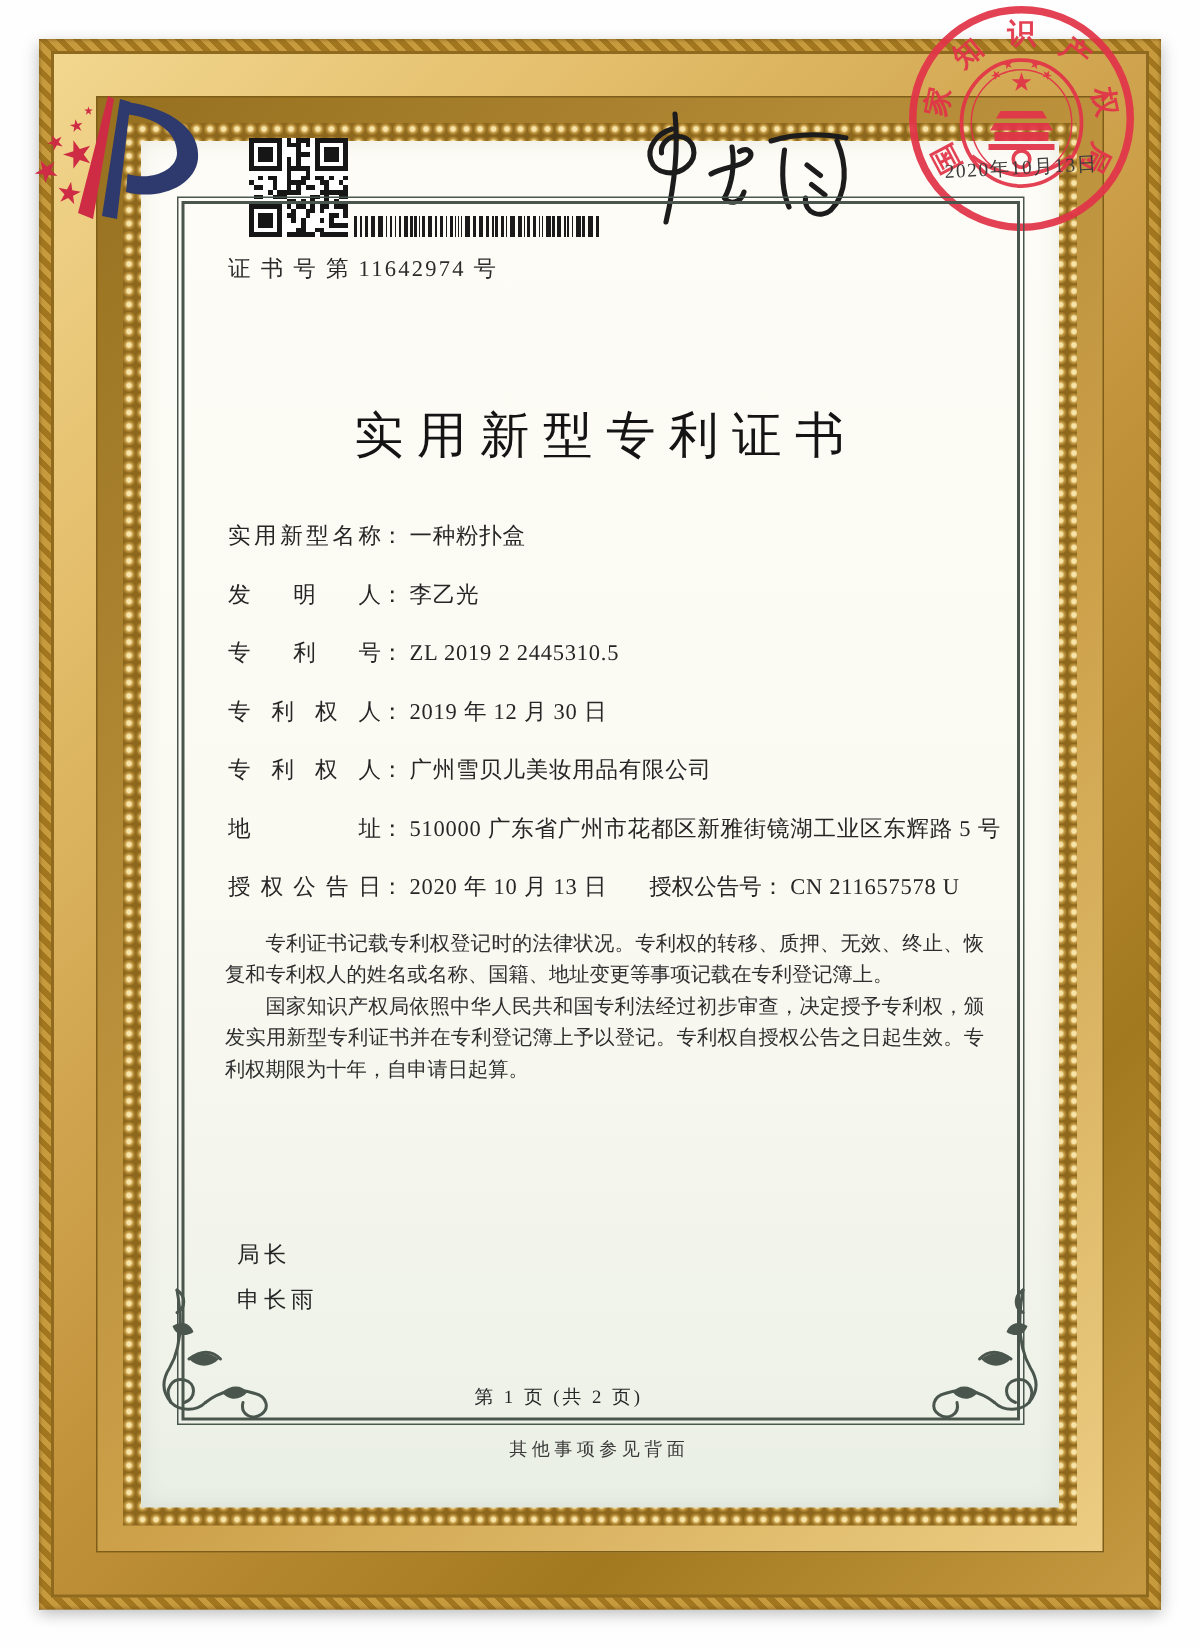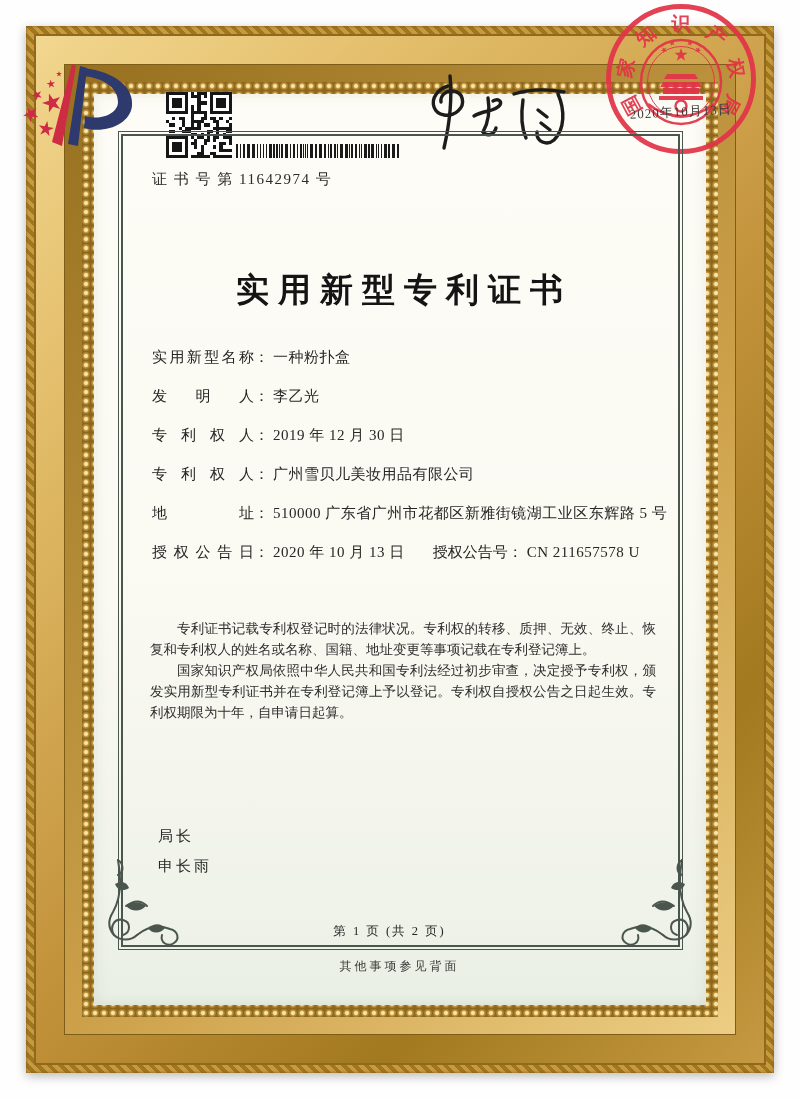--- a/index.html
+++ b/index.html
@@ -26,21 +26,21 @@
 
   
   .content{position:absolute;inset:0;}
   .content > div{position:absolute;}
   .inner-border{left:118px;top:131px;width:563px;height:817px;border:1px solid #4a564d;}
   .inner-border-line{position:absolute;inset:2px;border:2px solid #4a564d;}
 
   .cert-number{left:152px;top:170px;font-size:15px;letter-spacing:1.5px;color:#2b2b2b;}
   .logo{left:338px;top:166px;}
   .qr{left:588px;top:178px;}
-  .title{left:118px;top:268px;width:563px;text-align:center;font-size:33px;font-weight:700;
+  .title{left:118px;top:268px;width:563px;text-align:center;font-size:33px;font-weight:400;
          letter-spacing:9px;text-indent:9px;color:#141414;}
 
   .fields{left:152px;top:348px;width:510px;}
   .field-row{height:39px;font-size:15px;white-space:nowrap;}
   .flabel{display:inline-block;width:102px;text-align:justify;text-align-last:justify;}
   .fcolon{display:inline-block;margin-right:4px;}
   .fvalue{letter-spacing:.5px;}
   .grant-second{margin-left:28px;font-family:Liberation Mono, monospace;}
 
   .paragraphs{left:150px;top:618px;width:506px;font-size:13.5px;line-height:21px;
@@ -49,21 +49,21 @@
 
   .barcode{left:152px;top:782px;}
   .sig-title{left:158px;top:827px;font-size:15px;letter-spacing:3px;font-family:Liberation Serif, serif;}
   .sig-name{left:158px;top:857px;font-size:15px;letter-spacing:3px;}
   .signature{left:248px;top:806px;}
   .seal{left:482px;top:784px;}
   .seal text{font-family:"Liberation Serif","DejaVu Serif",serif;}
   .seal-chars text{font-size:19px;font-weight:700;fill:#e23448;text-anchor:middle;}
   .seal-date{font-size:13px;fill:#3c3c3c;letter-spacing:1px;text-anchor:middle;}
 
-  .footer-page{left:118px;top:923px;width:509px;text-align:center;font-size:12.5px;letter-spacing:2px;padding-left:17px;}
+  .footer-page{left:118px;top:923px;width:509px;text-align:center;font-size:12.5px;letter-spacing:2px;}
   .footer-note{left:118px;top:958px;width:563px;text-align:center;font-size:12px;letter-spacing:3px;color:#3a3a3a;}
   .ornament{position:absolute;}
 </style>
 </head>
 <body>
 
 <div class="stage">
 
   <div class="frame-l1">
     <div class="frame-l2">
@@ -364,20 +364,23 @@
     <div class="title">实用新型专利证书</div>
 
     <div class="fields">
       <div class="field-row">
         <span class="flabel">实用新型名称</span><span class="fcolon">：</span><span class="fvalue">一种粉扑盒</span>
       </div>
       <div class="field-row">
         <span class="flabel">发明人</span><span class="fcolon">：</span><span class="fvalue">李乙光</span>
       </div>
       <div class="field-row">
+        <span class="flabel">专利号</span><span class="fcolon">：</span><span class="fvalue">ZL 2019 2 2445310.5</span>
+      </div>
+      <div class="field-row">
         <span class="flabel">专利权人</span><span class="fcolon">：</span><span class="fvalue">2019 年 12 月 30 日</span>
       </div>
       <div class="field-row">
         <span class="flabel">专利权人</span><span class="fcolon">：</span><span class="fvalue">广州雪贝儿美妆用品有限公司</span>
       </div>
       <div class="field-row">
         <span class="flabel">地址</span><span class="fcolon">：</span><span class="fvalue">510000 广东省广州市花都区新雅街镜湖工业区东辉路 5 号</span>
       </div>
       <div class="field-row">
         <span class="flabel">授权公告日</span><span class="fcolon">：</span><span class="fvalue">2020 年 10 月 13 日</span><span class="grant-second">授权公告号</span><span class="fcolon">：</span><span class="fvalue">CN 211657578 U</span>

